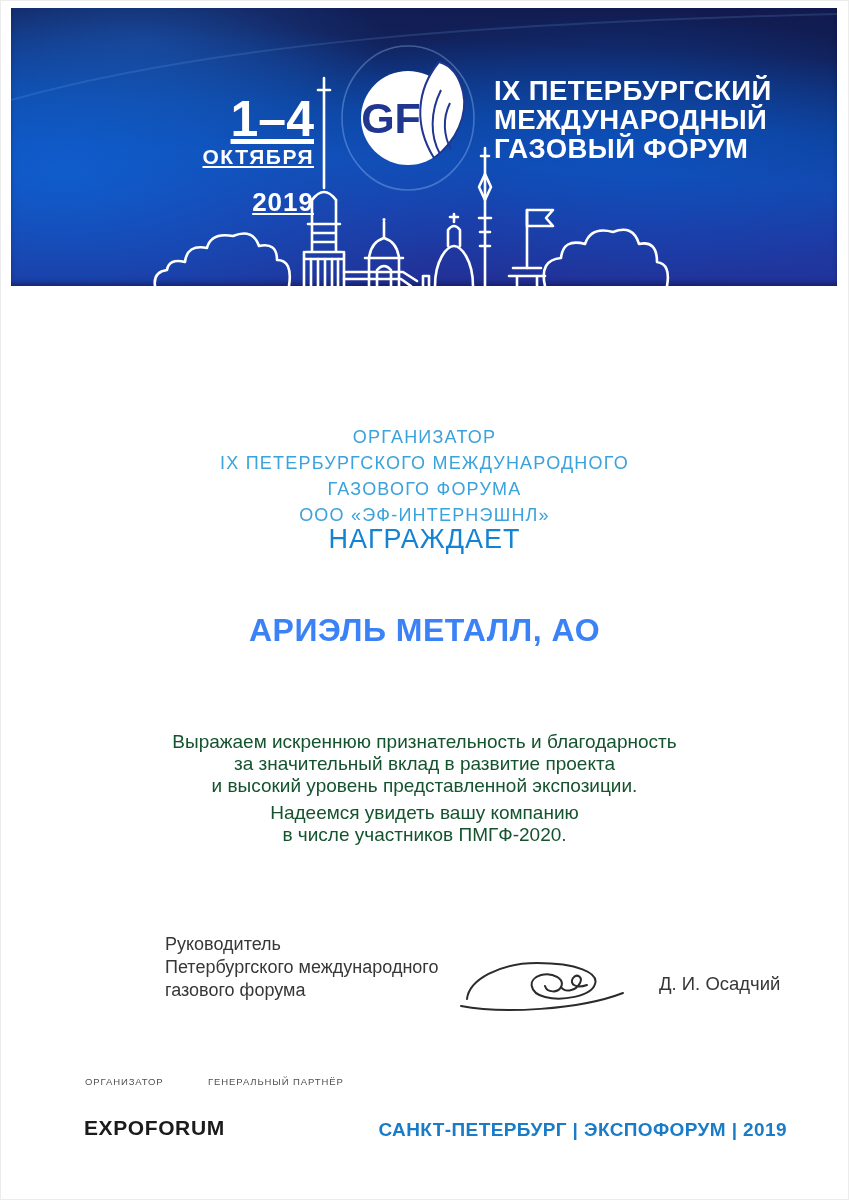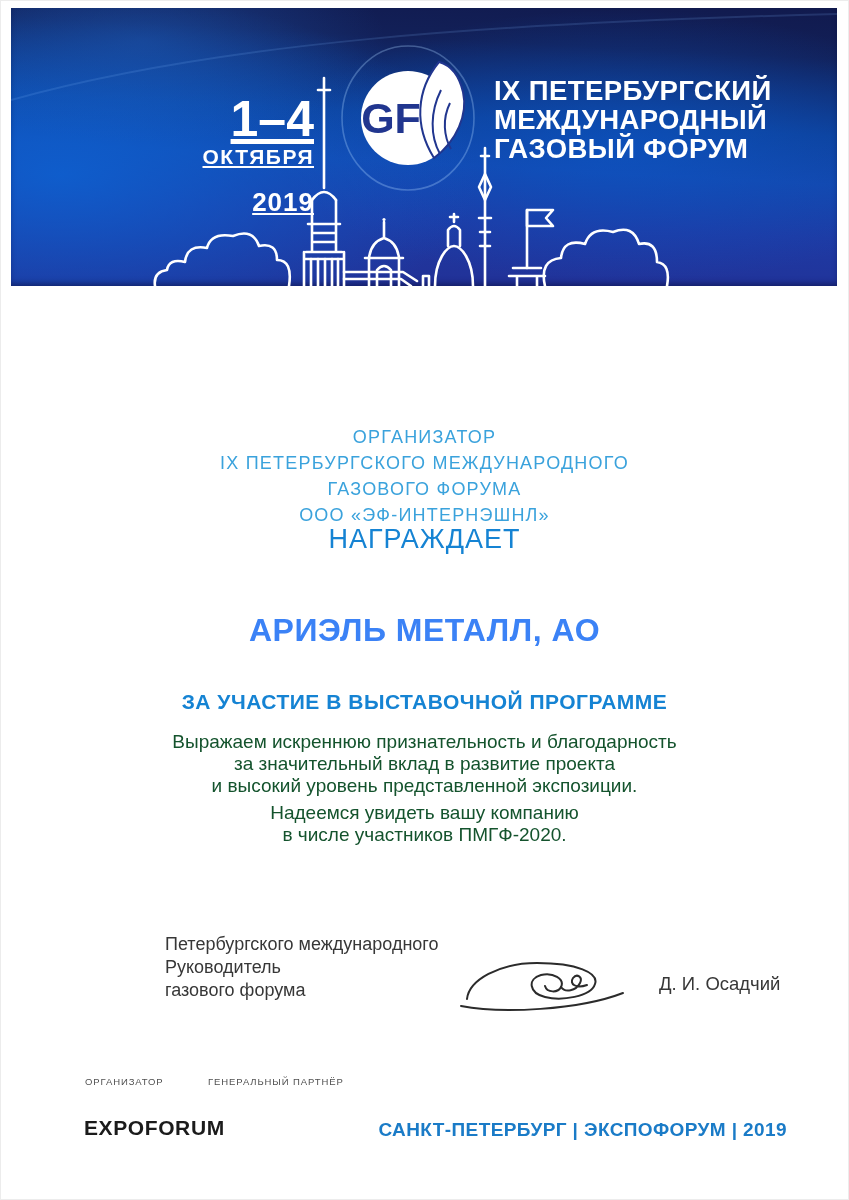--- a/index.html
+++ b/index.html
@@ -126,34 +126,33 @@
     <div>ОРГАНИЗАТОР</div>
     <div>IX ПЕТЕРБУРГСКОГО МЕЖДУНАРОДНОГО</div>
     <div>ГАЗОВОГО ФОРУМА</div>
     <div>ООО «ЭФ-ИНТЕРНЭШНЛ»</div>
   </div>
 
   <div class="centered awards-label">НАГРАЖДАЕТ</div>
 
   <div class="centered recipient">АРИЭЛЬ МЕТАЛЛ, АО</div>
 
-  <div class="centered reason">ЗА УЧАСТИЕ В ВЫСТАВОЧНОЙ ПРОГРАММЕ</div>
 
   <div class="centered message">
     <div>Выражаем искреннюю признательность и благодарность</div>
     <div>за значительный вклад в развитие проекта</div>
     <div>и высокий уровень представленной экспозиции.</div>
     <div class="para2">Надеемся увидеть вашу компанию</div>
     <div>в числе участников ПМГФ-2020.</div>
   </div>
 
   <div class="sign-row">
     <div class="sign-position">
+      <div>Руководитель</div>
       <div>Петербургского международного</div>
-      <div>Руководитель</div>
       <div>газового форума</div>
     </div>
     <svg class="sign-scribble" width="170" height="62" viewBox="0 0 170 62">
       <g fill="none" stroke="#2b2b2b" stroke-width="2" stroke-linecap="round">
         <path d="M10,46 C12,27 42,10 80,10 C120,10 142,20 138,31 C134,44 104,48 88,44 C72,40 70,26 84,22 C96,19 108,26 104,34 C101,40 90,40 88,33"></path>
         <path d="M104,34 C108,40 119,38 123,30 C126,24 120,20 116,25 C112,31 119,36 130,32"></path>
         <path d="M4,53 C44,61 122,57 166,40"></path>
       </g>
     </svg>
     <div class="sign-name">Д. И. Осадчий</div>

